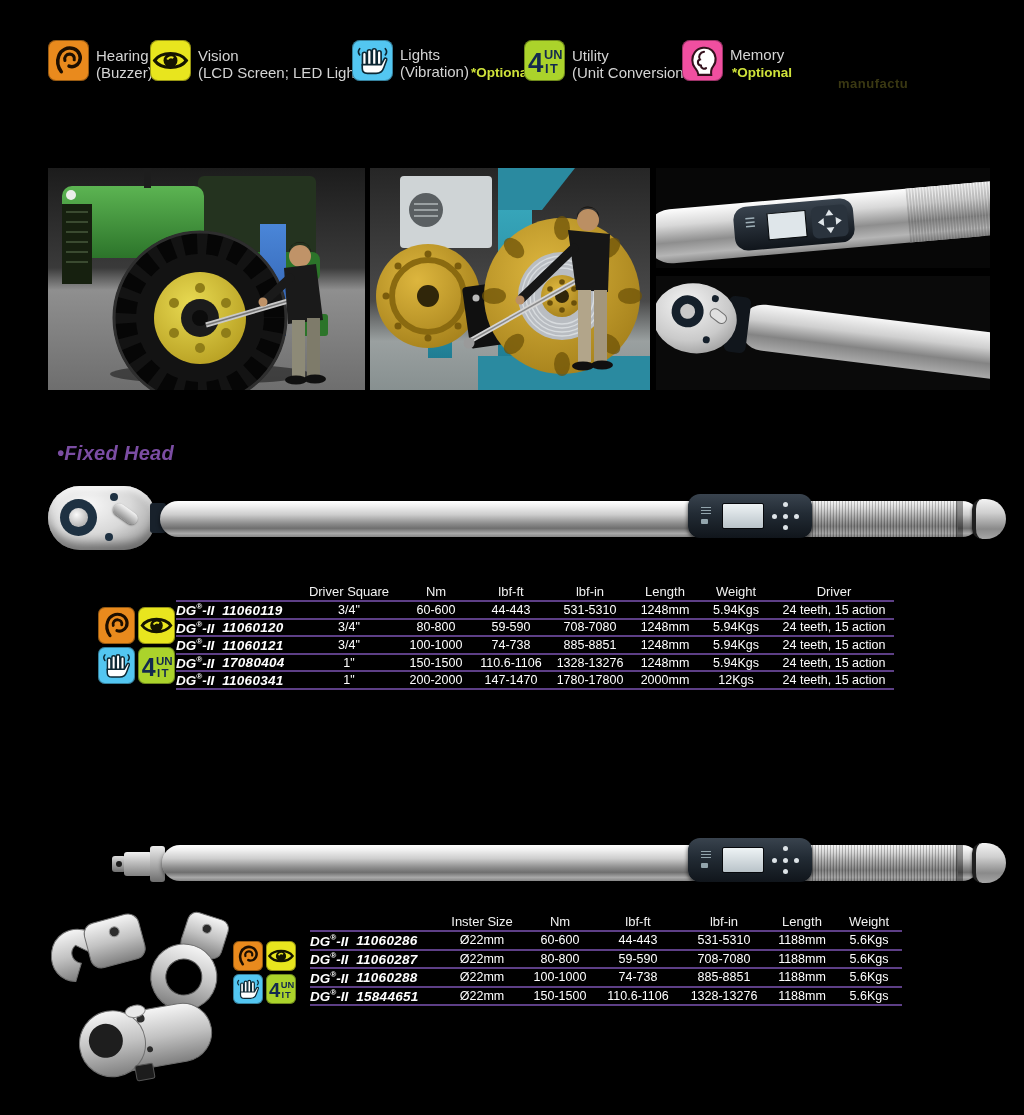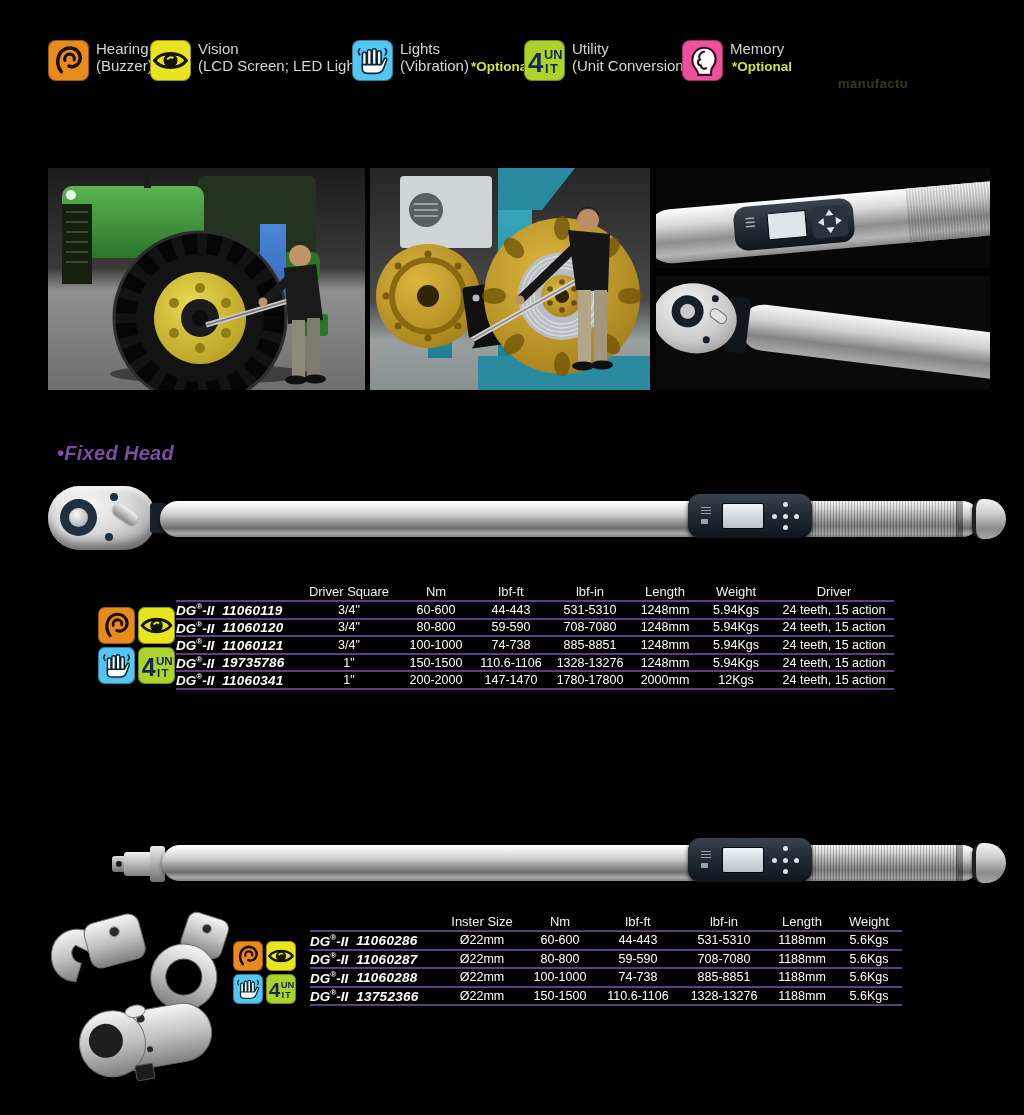--- a/index.html
+++ b/index.html
@@ -2,21 +2,21 @@
 <html><head>
 <meta charset="utf-8">
 <style>
   html,body{margin:0;padding:0;background:#000;}
   *{box-sizing:border-box;}
   .canvas{
     position:relative;width:1024px;height:1115px;background:#000;overflow:hidden;
     font-family:"Liberation Sans",sans-serif;color:#d8d8d8;
   }
   
-  .feature{position:absolute;top:40px;display:flex;align-items:flex-start;gap:7px;}
+  .feature{position:absolute;top:40px;display:flex;align-items:flex-end;gap:7px;}
   .flabel{font-size:15px;line-height:17px;color:#d4d4d4;white-space:nowrap;}
   .optional{color:#cfe23a;font-weight:bold;font-size:13.5px;margin-left:2px;}
   .fi{border-radius:8px;display:flex;align-items:center;justify-content:center;box-shadow:inset 0 0 0 1px rgba(0,0,0,.35);}
   .fi svg{width:100%;height:100%;display:block;}
   .fi.lg{width:41px;height:41px;}
   .fi.sm{width:37px;height:37px;border-radius:7px;}
   .fi.xs{width:30px;height:30px;border-radius:6px;}
   .fi-ear{background:#e98a1d;}
   .fi-eye{background:#e8e51e;}
   .fi-hand{background:#53c6f1;}
@@ -486,21 +486,21 @@
           <div class="cell">3/4"</div>
           <div class="cell">100-1000</div>
           <div class="cell">74-738</div>
           <div class="cell">885-8851</div>
           <div class="cell">1248mm</div>
           <div class="cell">5.94Kgs</div>
           <div class="cell">24 teeth, 15 action</div>
         </div>
 
         <div class="trow t1cols">
-          <div class="cell model"><span>DG</span><sup>®</sup><span>-II</span><span class="mn">19735786</span></div>
+          <div class="cell model"><span>DG</span><sup>®</sup><span>-II</span><span class="mn">17080404</span></div>
           <div class="cell">1"</div>
           <div class="cell">150-1500</div>
           <div class="cell">110.6-1106</div>
           <div class="cell">1328-13276</div>
           <div class="cell">1248mm</div>
           <div class="cell">5.94Kgs</div>
           <div class="cell">24 teeth, 15 action</div>
         </div>
 
         <div class="trow t1cols">
@@ -641,21 +641,21 @@
           <div class="cell model"><span>DG</span><sup>®</sup><span>-II</span><span class="mn">11060288</span></div>
           <div class="cell">Ø22mm</div>
           <div class="cell">100-1000</div>
           <div class="cell">74-738</div>
           <div class="cell">885-8851</div>
           <div class="cell">1188mm</div>
           <div class="cell">5.6Kgs</div>
         </div>
 
         <div class="trow t2cols">
-          <div class="cell model"><span>DG</span><sup>®</sup><span>-II</span><span class="mn">13752366</span></div>
+          <div class="cell model"><span>DG</span><sup>®</sup><span>-II</span><span class="mn">15844651</span></div>
           <div class="cell">Ø22mm</div>
           <div class="cell">150-1500</div>
           <div class="cell">110.6-1106</div>
           <div class="cell">1328-13276</div>
           <div class="cell">1188mm</div>
           <div class="cell">5.6Kgs</div>
         </div>
       </div>
   </div>
 

